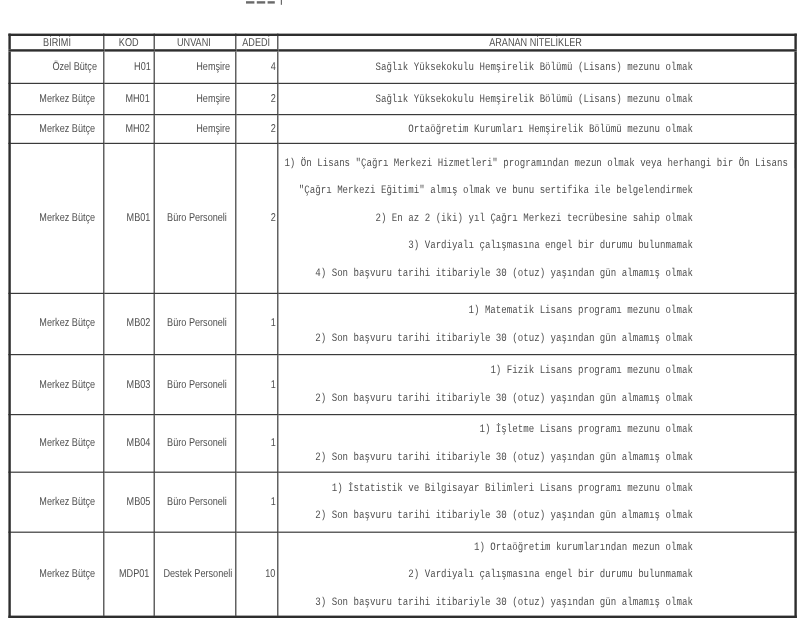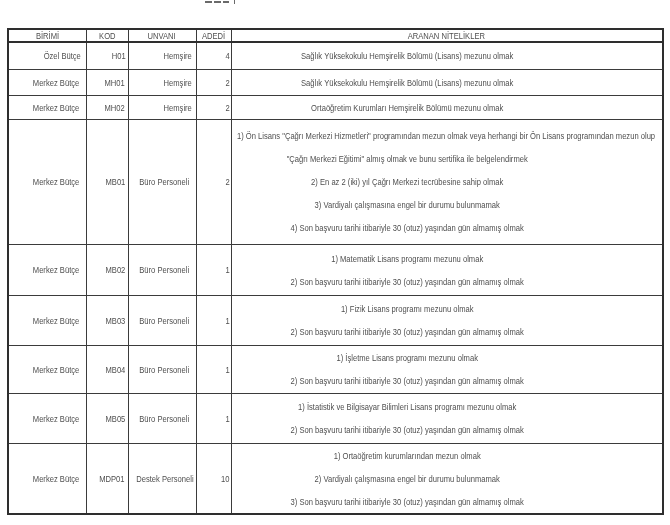--- a/index.html
+++ b/index.html
@@ -50,21 +50,21 @@
   tbody tr:nth-child(2) { height: 26px; }
   tbody tr:nth-child(3) { height: 24px; }
   tbody tr:nth-child(4) { height: 125px; }
   tbody tr:nth-child(5) { height: 51px; }
   tbody tr:nth-child(6) { height: 50px; }
   tbody tr:nth-child(7) { height: 48px; }
   tbody tr:nth-child(8) { height: 50px; }
   tbody tr:nth-child(9) { height: 69px; }
 
   td.c-center { text-align: right; vertical-align: middle; }
-  td.c-req    { text-align: center;  vertical-align: middle; padding-left: 5px; }
+  td.c-req    { text-align: right;  vertical-align: middle; padding-left: 5px; font-family: Liberation Mono, monospace; }
 
   
   .txt {
     display: inline-block;
     transform: scaleX(0.8);
     transform-origin: center center;
     white-space: pre;
     color: #4f4f4f;
   }
   .req-line {

